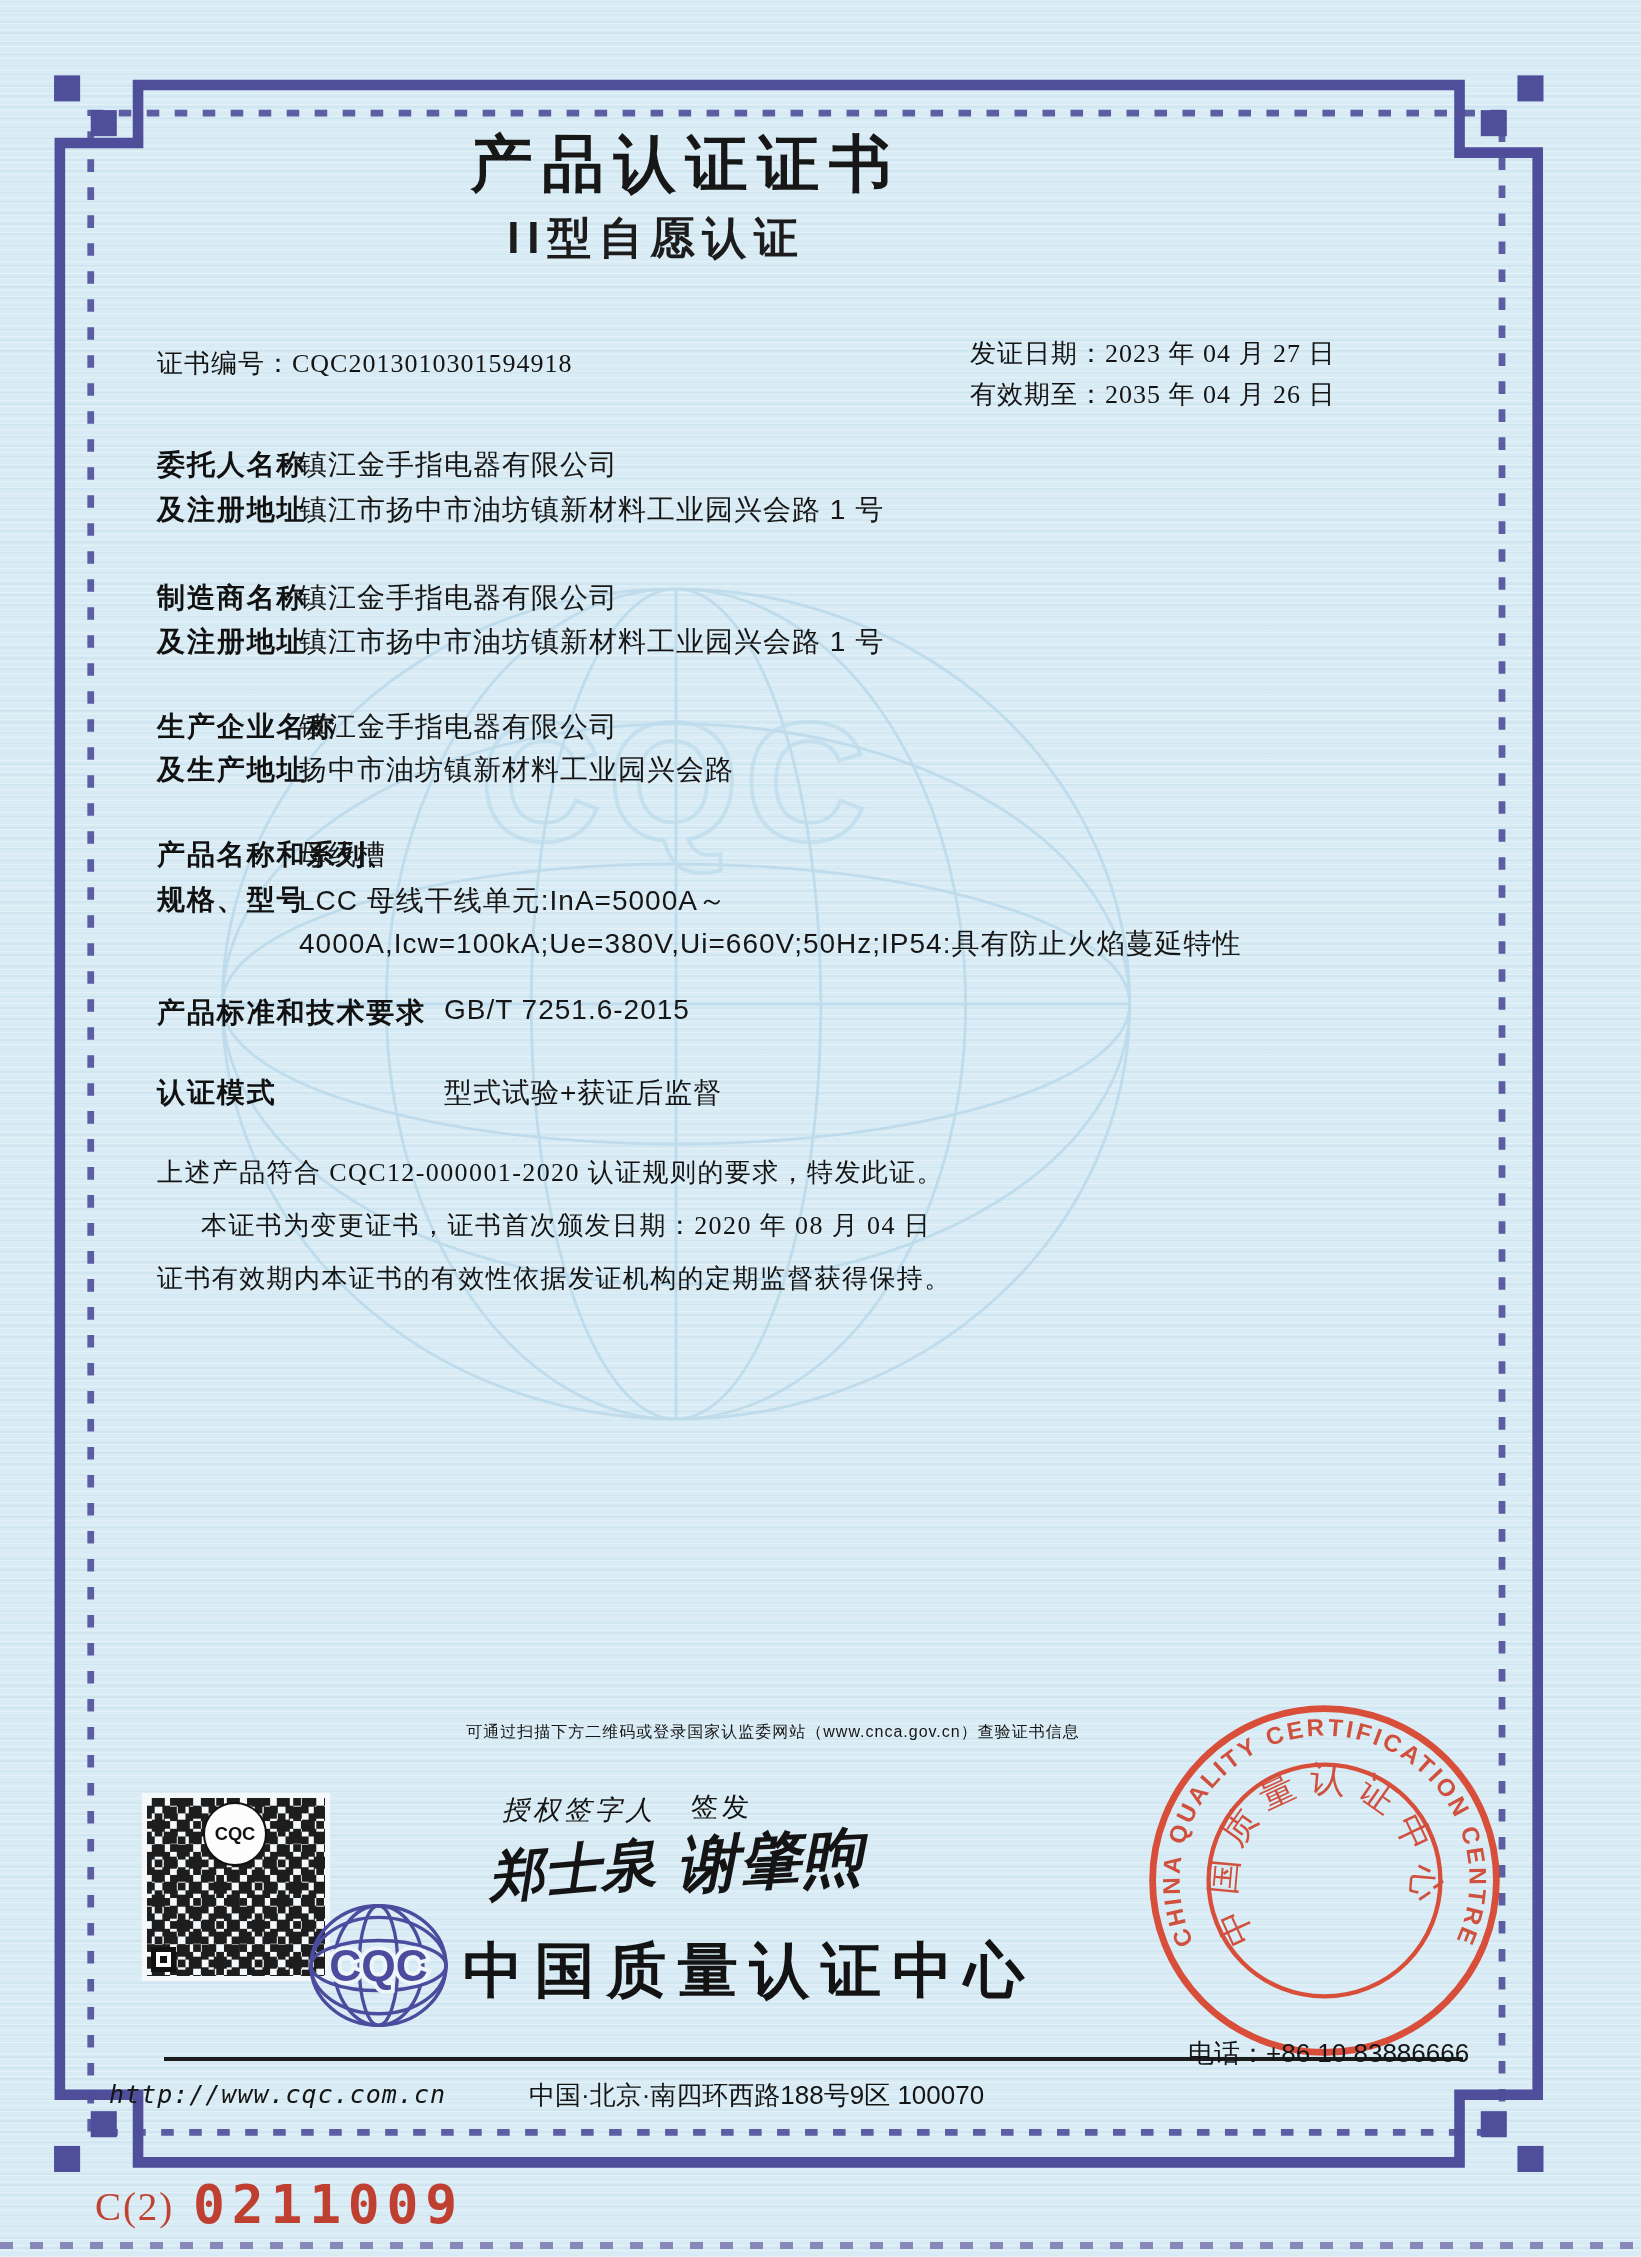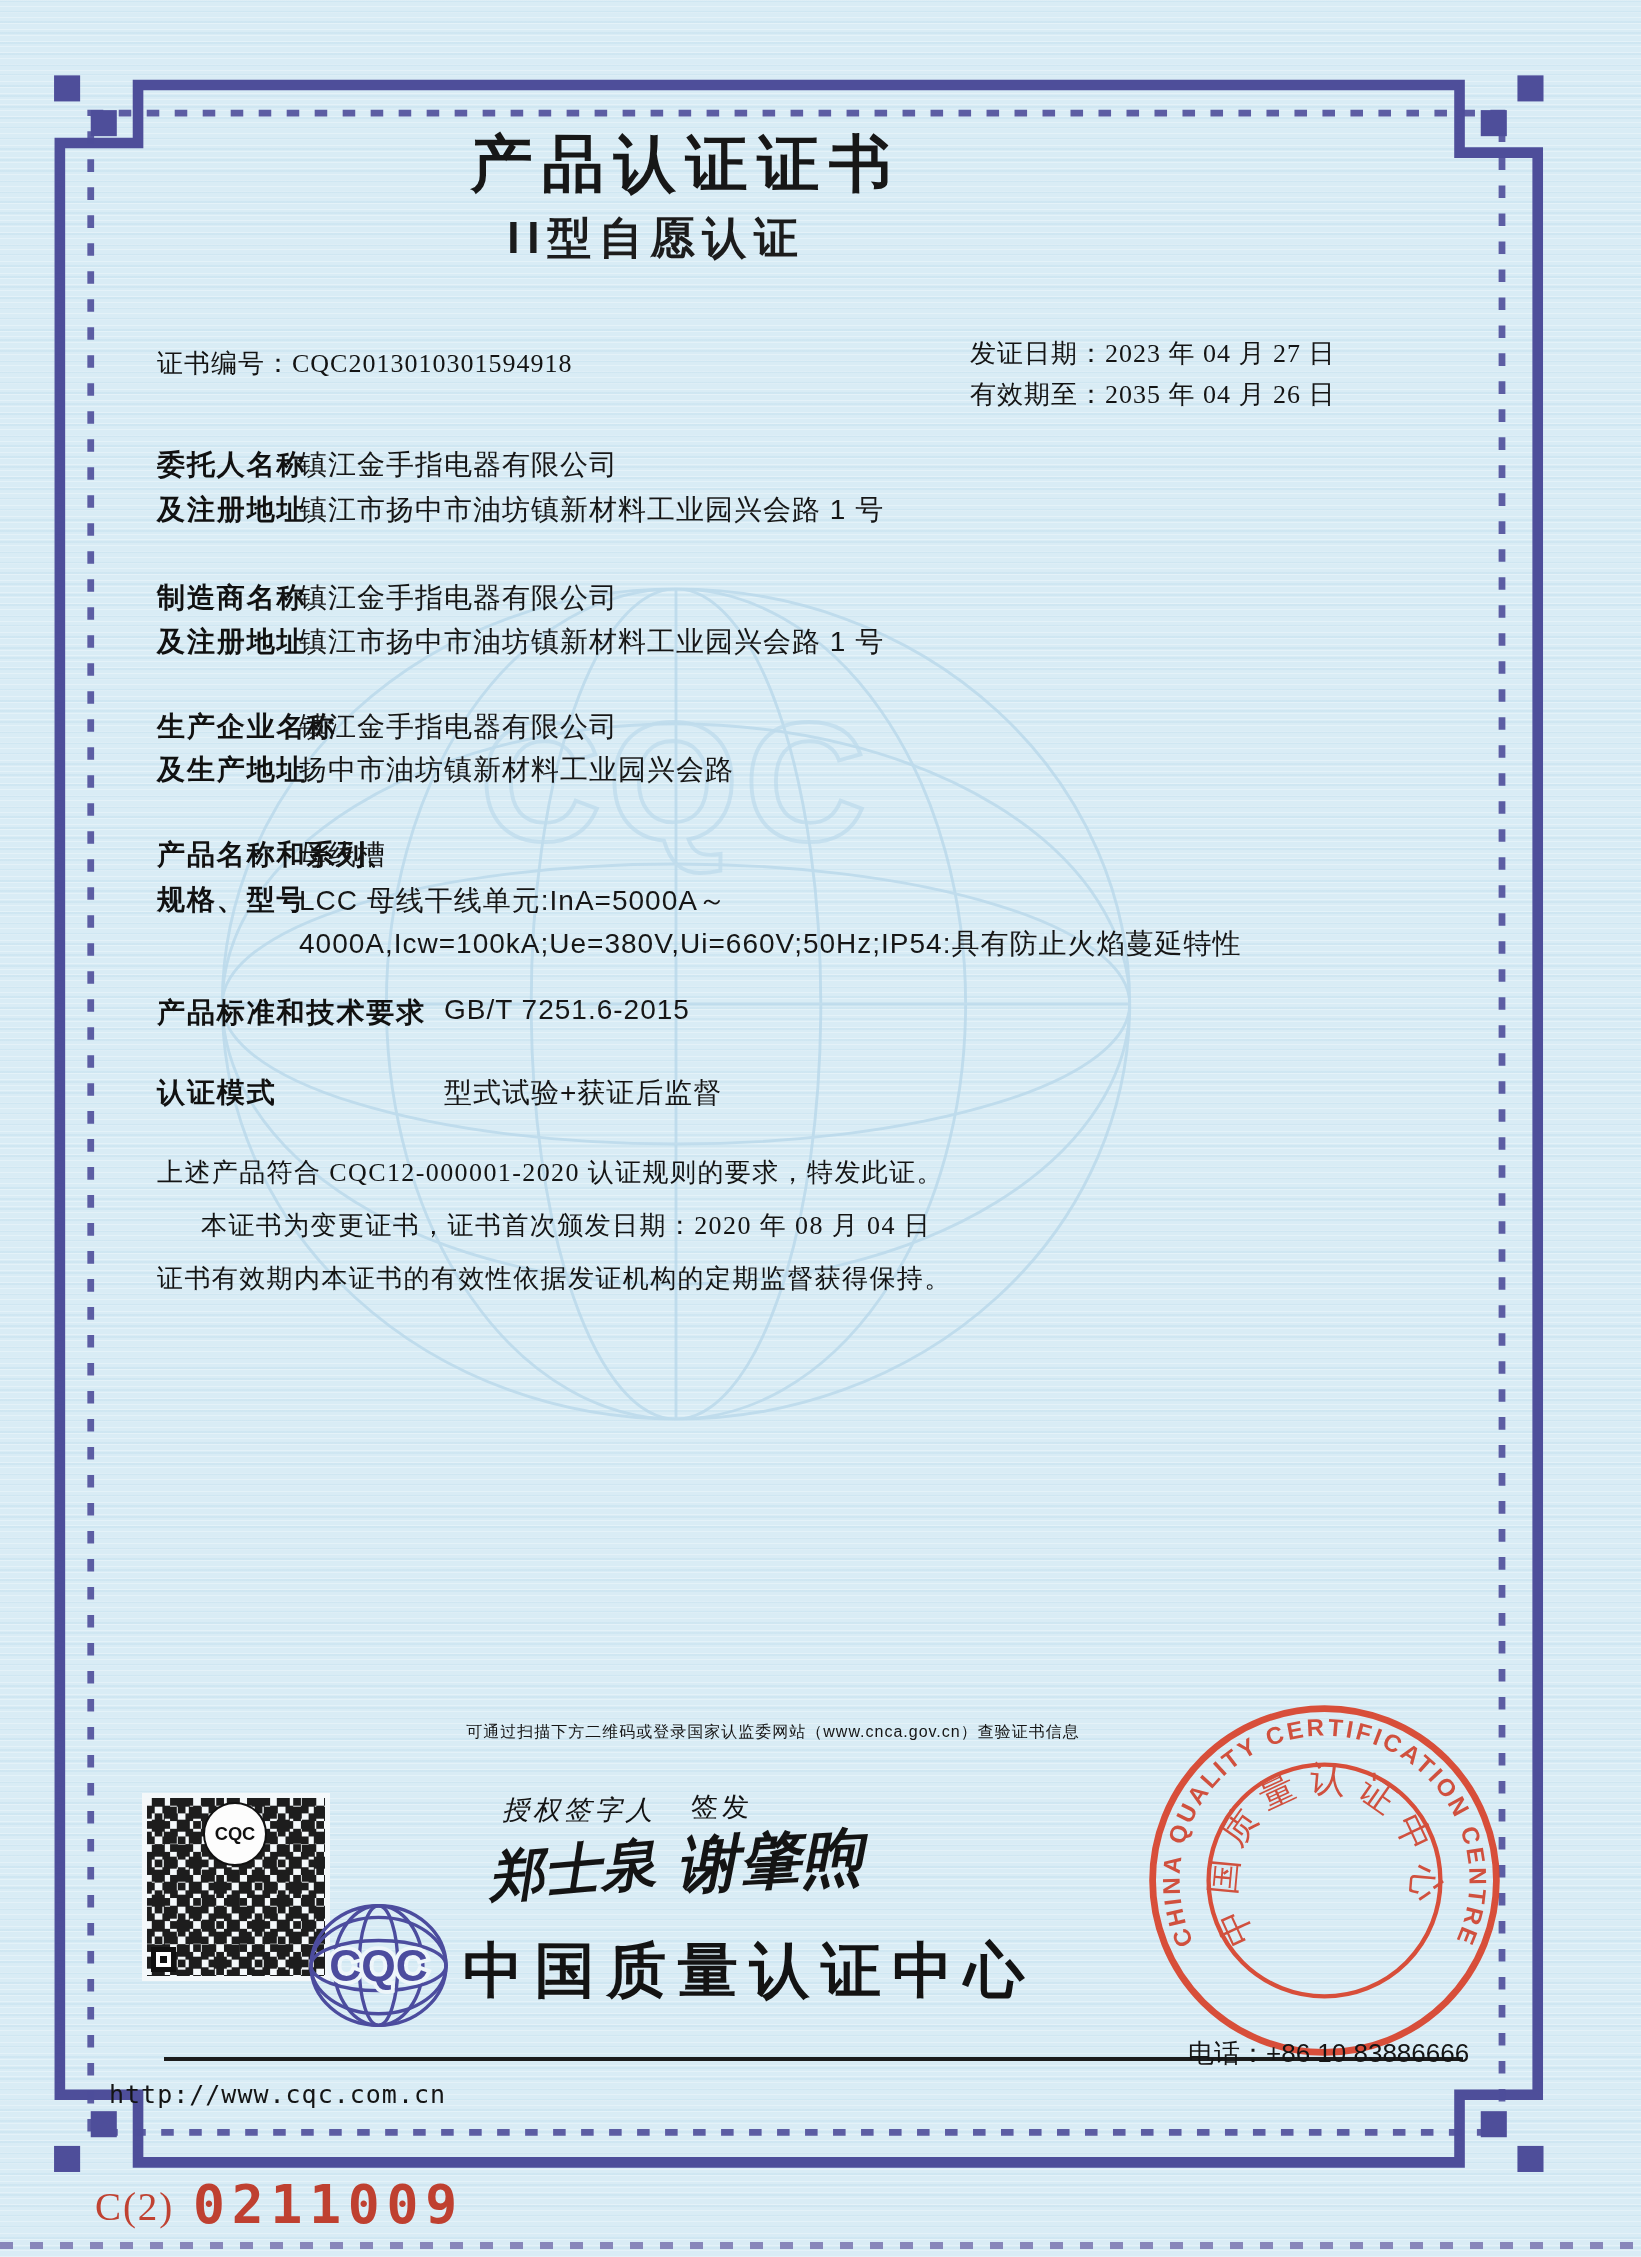--- a/index.html
+++ b/index.html
@@ -6,21 +6,21 @@
   .page{
     position:relative;width:1641px;height:2257px;overflow:hidden;
     background-color:#d9ecf5;
     background-image:
       repeating-linear-gradient(180deg, rgba(255,255,255,.30) 0 1px, rgba(255,255,255,0) 1px 5.8px),
       repeating-linear-gradient(180deg, rgba(150,198,222,.14) 0 1.9px, rgba(150,198,222,0) 1.9px 10.6px);
     font-family:"Liberation Sans",sans-serif;color:#1b1b1b;
   }
   .abs{position:absolute;}
   .serif{font-family:"Liberation Serif",serif;}
-  .mono{font-family:"DejaVu Sans Mono",monospace;}
+  .mono{font-family:"DejaVu Sans Mono",monospace;font-style:italic;}
   .title{font-size:62px;font-weight:bold;letter-spacing:9.7px;text-align:center;color:#171717;}
   .subtitle{font-size:44px;font-weight:bold;letter-spacing:7.7px;text-align:center;color:#1c1c1c;}
   .certline{font-size:26px;letter-spacing:1px;color:#141414;}
   .dateline{font-size:26px;letter-spacing:1px;color:#141414;}
   .flabel{font-size:28px;font-weight:bold;letter-spacing:1.9px;color:#111;}
   .fvalue{font-size:28px;font-weight:400;letter-spacing:1px;color:#161616;}
   .para{font-size:26px;letter-spacing:1.4px;color:#141414;}
   .note{font-size:16px;letter-spacing:1px;color:#151515;text-align:center;}
   .signlabel{font-size:27px;letter-spacing:3.9px;font-weight:500;color:#131313;}
   .sig{font-family:"Liberation Serif",serif;font-style:italic;font-weight:bold;color:#141414;white-space:nowrap;}
@@ -175,20 +175,21 @@
     </text>
     <g transform="rotate(-10 190 190)">
       <text font-family="Liberation Serif, serif" font-size="37" fill="#d04531" letter-spacing="11">
         <textPath href="#innerPath" startOffset="50%" text-anchor="middle">中国质量认证中心</textPath>
       </text>
     </g>
   </svg>
 
   <div class="abs footline" style="left:164px;top:2057px;width:1299px;height:3.9px;"></div>
   <div class="abs mono foot" style="left:109px;top:2080px;font-size:25px;letter-spacing:1px;">http://www.cqc.com.cn</div>
+  <div class="abs foot" style="left:529px;top:2078px;">中国·北京·南四环西路188号9区    100070</div>
   <div class="abs foot" style="left:1188px;top:1996px;margin-top:40px;">电话：+86 10 83886666</div>
 
   <div class="abs serialpfx" style="left:95px;top:2184px;">C(2)</div>
   <div class="abs serialnum" style="left:193px;top:2174px;">0211009</div>
 
   <div class="abs dashedline" style="left:0;top:2242px;width:1641px;height:6.8px;"></div>
 
 </div>
 
 

